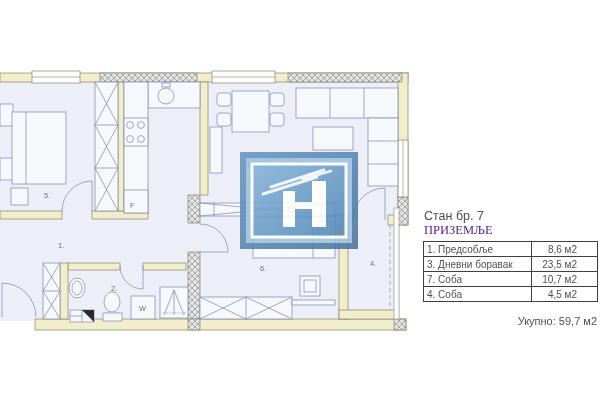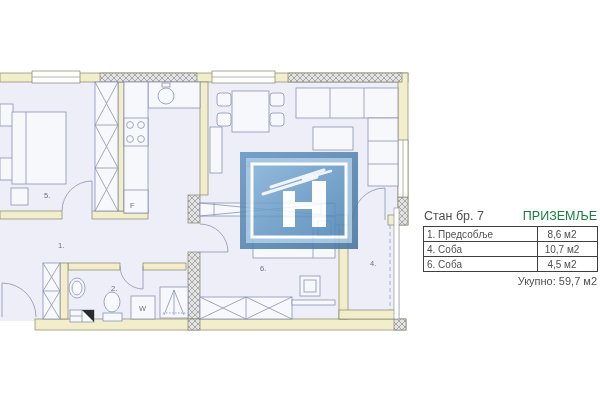--- a/index.html
+++ b/index.html
@@ -10,30 +10,30 @@
   svg.plan { position:absolute; left:0; top:0; }
   svg text {
     font-family:"Liberation Sans", sans-serif;
     fill:#6b6f86; font-size:7.5px;
   }
   .area-panel {
     position:absolute; left:423px; top:209px; width:175px; color:#4f4f4f;
   }
   .panel-header {
     display:flex; justify-content:space-between; align-items:baseline;
-    font-size:12.5px; margin-bottom:3px; padding:0 1px;
-  }
-  .floor-label { color:#15803d; }
+    font-size:12.5px; margin-bottom:3px; padding:0 1px;flex-direction:column;
+  }
+  .floor-label { color:#4c1d95;font-family:Liberation Serif, serif; }
   table.areas { border-collapse:collapse; width:100%; table-layout:fixed; }
   table.areas td {
     border:1.4px solid #3f3f3f; font-size:10px; padding:1px 3px 1px 3px;
     height:12px; white-space:nowrap; overflow:hidden;
   }
-  table.areas td.val { text-align:center; width:42px; padding-right:14px; }
-  .total-line { text-align:right; font-size:11px; margin-top:3px; padding-right:1px; }
+  table.areas td.val { text-align:right; width:42px; padding-right:20px; }
+  .total-line { text-align:right; font-size:11px; margin-top:13px; padding-right:1px; }
 </style>
 </head>
 <body>
 
 <div class="screen">
 
   <svg class="plan" width="600" height="400" viewBox="0 0 600 400">
     <defs>
       <pattern id="hatch" width="6" height="6" patternUnits="userSpaceOnUse">
         <rect width="6" height="6" fill="#e3e3e3"></rect>
@@ -262,25 +262,29 @@
       <span>Стан бр. 7</span>
       <span class="floor-label">ПРИЗЕМЉЕ</span>
     </div>
     <table class="areas">
       <tbody>
         <tr>
           <td>1. Предсобље</td>
           <td class="val">8,6 м2</td>
         </tr>
         <tr>
+          <td>3. Дневни боравак</td>
+          <td class="val">23,5 м2</td>
+        </tr>
+        <tr>
+          <td>7. Соба</td>
+          <td class="val">10,7 м2</td>
+        </tr>
+        <tr>
           <td>4. Соба</td>
-          <td class="val">10,7 м2</td>
-        </tr>
-        <tr>
-          <td>6. Соба</td>
           <td class="val">4,5 м2</td>
         </tr>
       </tbody>
     </table>
     <div class="total-line">Укупно: 59,7 м2</div>
   </div>
 
 </div>
 
 </body></html>

